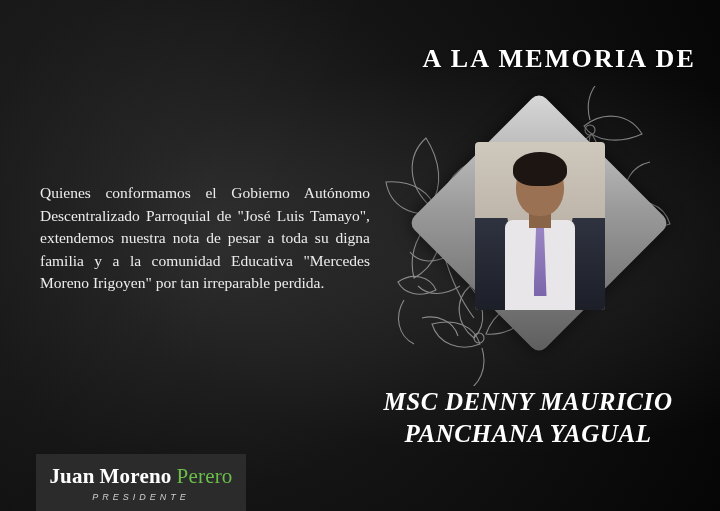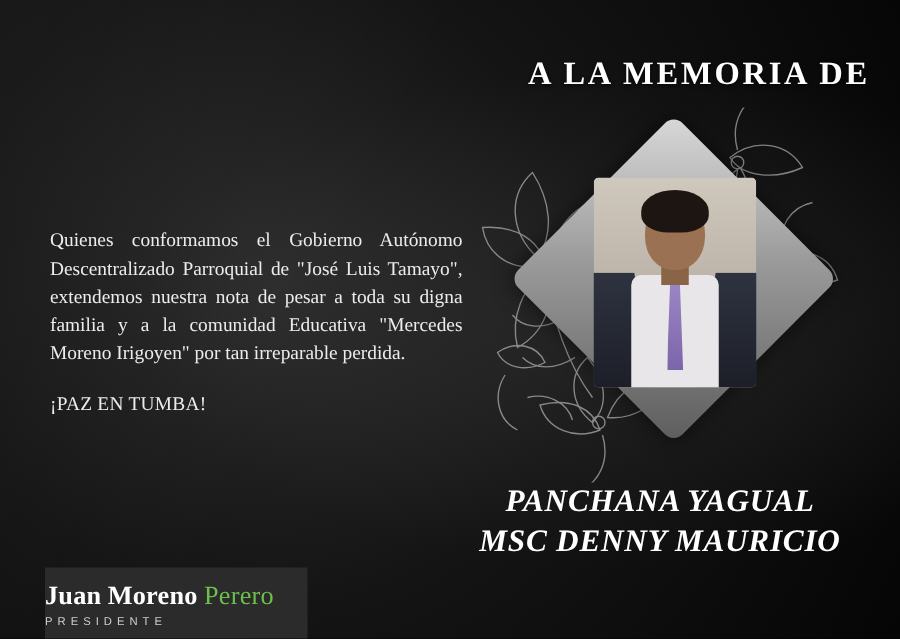--- a/index.html
+++ b/index.html
@@ -188,20 +188,21 @@
   
   .logo {
     position: absolute;
     left: 36px;
     top: 454px;
     width: 210px;
     height: 57px;
     background: #2b2b2b;
     display: flex;
     flex-direction: column;
+    align-items: center;
     justify-content: center;
   }
   .logo-row {
     display: flex;
     align-items: baseline;
     gap: 5px;
     font-family: "Liberation Serif", serif;
     font-weight: bold;
     font-size: 21px;
     color: #ffffff;
@@ -210,20 +211,21 @@
   .logo-green {
     color: #6bbf4b;
     font-weight: normal;
   }
   .logo-sub {
     margin-top: 3px;
     font-family: "Liberation Sans", sans-serif;
     font-size: 9px;
     letter-spacing: 4px;
     color: #cfcfcf;
+    font-style: italic;
   }
 </style>
 </head>
 <body>
 
 <div id="poster">
 
   <div class="vignette"></div>
 
   <svg class="floral" viewBox="0 0 300 300">
@@ -261,40 +263,39 @@
       <path d="M20 196 C34 186, 52 190, 58 204 C42 212, 26 208, 20 196 Z"></path>
       <path d="M26 214 C16 230, 20 250, 36 258"></path>
       <path d="M44 232 C60 228, 76 236, 80 250"></path>
     </g>
   </svg>
 
   <div class="headline">A LA MEMORIA DE</div>
 
   <div class="message">
     <p>Quienes conformamos el Gobierno Autónomo Descentralizado Parroquial de "José Luis Tamayo", extendemos nuestra nota de pesar a toda su digna familia  y a la comunidad Educativa "Mercedes Moreno Irigoyen" por tan irreparable perdida.</p>
-    <p class="peace">¡PAZ EN TUMBA!</p>
   </div>
 
   <div class="portrait-wrap">
     <div class="diamond"></div>
     <div class="portrait">
       <div class="ph-bg"></div>
       <div class="ph-jacketL"></div>
       <div class="ph-jacketR"></div>
       <div class="ph-shirt"></div>
       <div class="ph-tie"></div>
       <div class="ph-neck"></div>
       <div class="ph-head"></div>
       <div class="ph-hair"></div>
     </div>
   </div>
 
   <div class="name">
+    <div>MSC DENNY MAURICIO</div>
     <div>PANCHANA YAGUAL</div>
-    <div>MSC DENNY MAURICIO</div>
   </div>
 
   <div class="logo">
     <div class="logo-row">
       <span>Juan</span>
       <span>Moreno</span>
       <span class="logo-green">Perero</span>
     </div>
     <div class="logo-sub">PRESIDENTE</div>
   </div>

